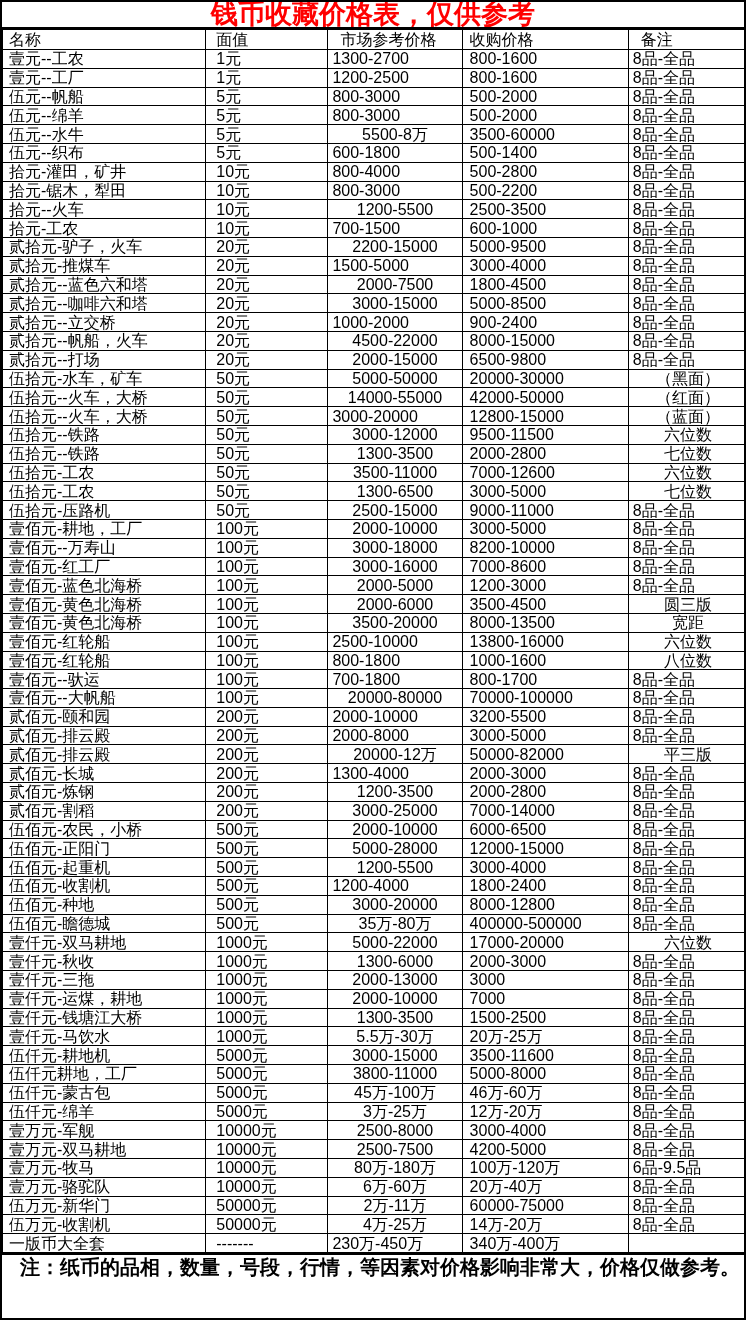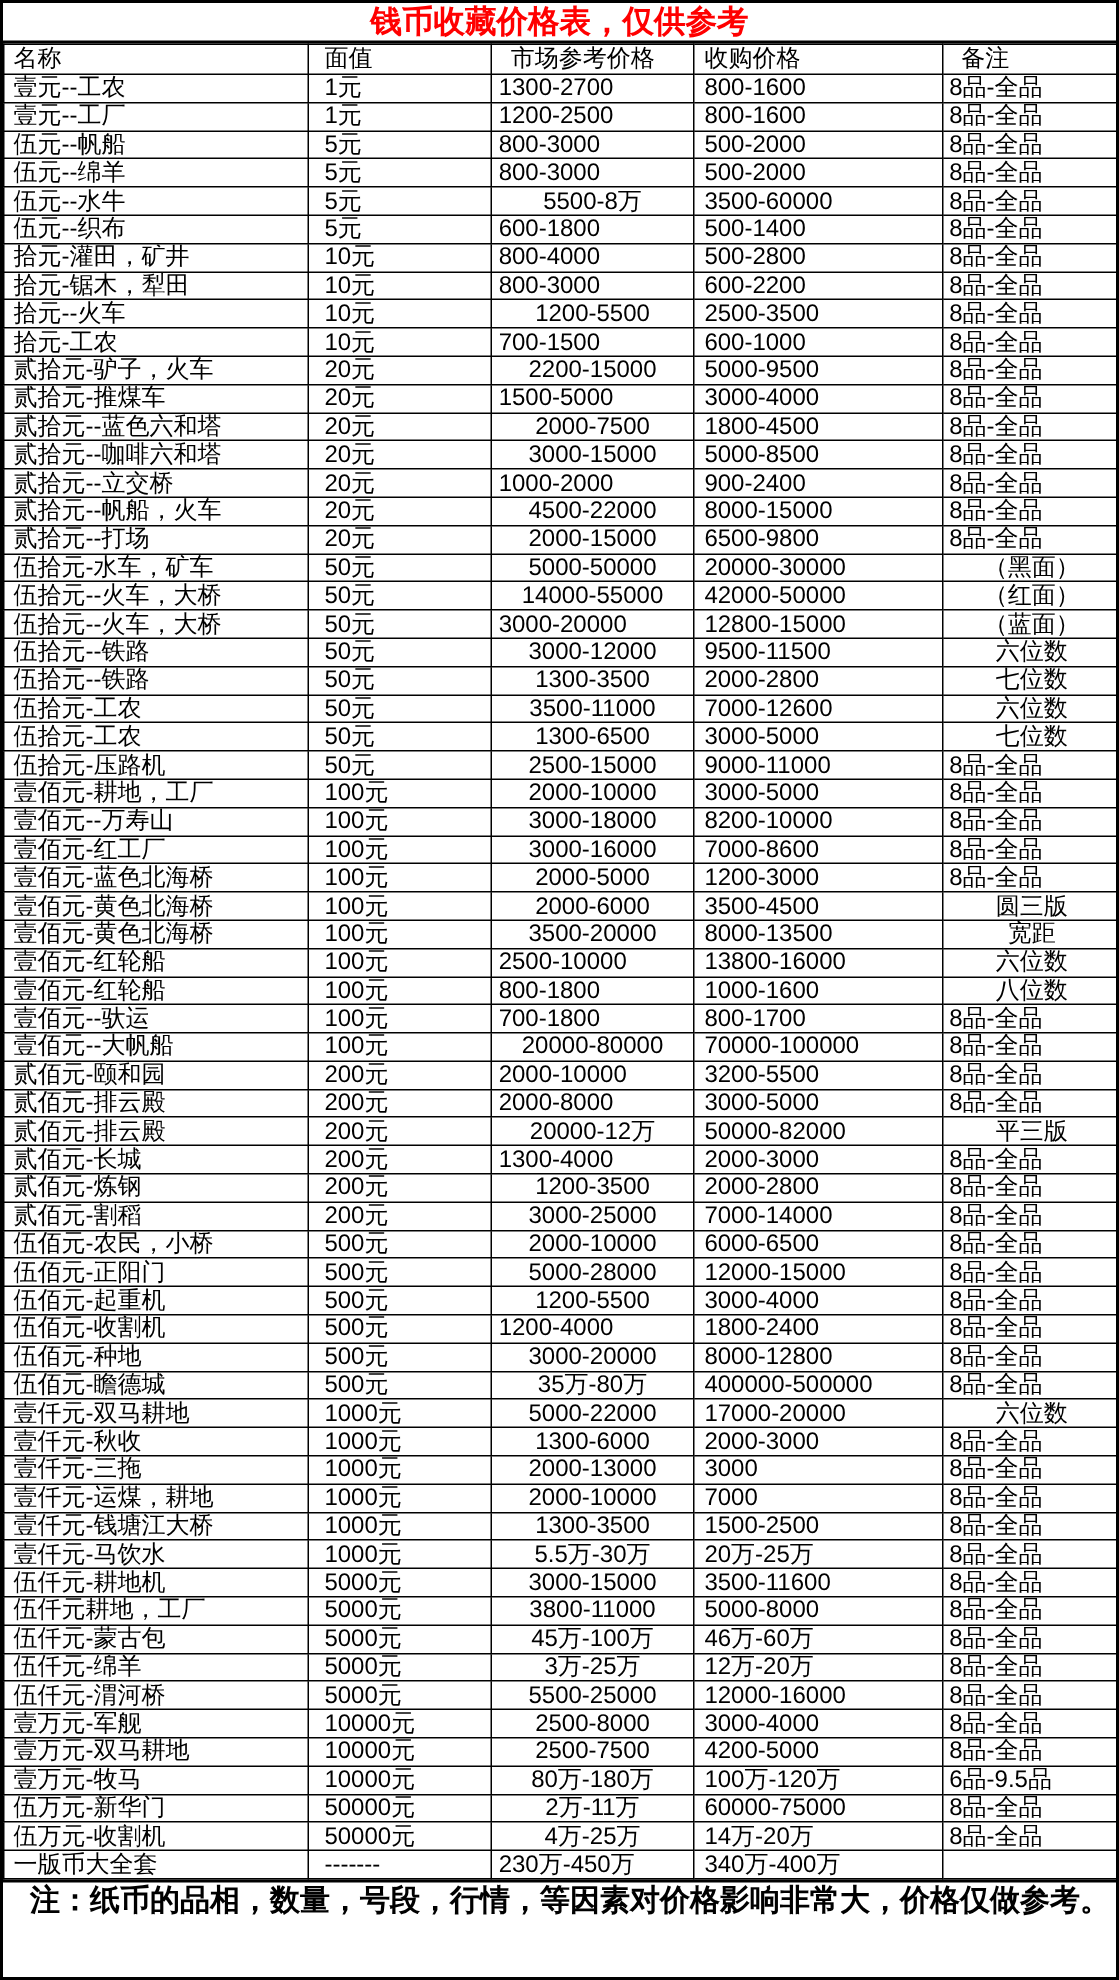--- a/index.html
+++ b/index.html
@@ -4,21 +4,21 @@
 <style>
   html,body{margin:0;padding:0;background:#fff;}
   .sheet{
     position:relative;width:746px;height:1320px;box-sizing:border-box;
     border:2px solid #000;background:#fff;color:#000;
     font-family:"Liberation Sans","DejaVu Sans",sans-serif;
     overflow:hidden;
   }
   .title{
     height:25px;line-height:25px;border-bottom:2px solid #000;
-    text-align:center;font-weight:bold;font-size:21px;color:#ff0000;
+    text-align:center;font-weight:bold;font-size:27px;color:#ff0000;
     white-space:nowrap;overflow:hidden;
   }
   table{width:746px;border-collapse:collapse;table-layout:fixed;}
   col.w-name{width:203px;}
   col.w-face{width:122px;}
   col.w-market{width:134px;}
   col.w-buy{width:166px;}
   col.w-remark{width:119px;}
   th,td{
     border:1px solid #000;box-sizing:border-box;
@@ -111,21 +111,21 @@
           <td class="c-name">拾元-灌田，矿井</td>
           <td class="c-face">10元</td>
           <td class="c-market">800-4000</td>
           <td class="c-buy">500-2800</td>
           <td class="c-remark">8品-全品</td>
         </tr>
         <tr>
           <td class="c-name">拾元-锯木，犁田</td>
           <td class="c-face">10元</td>
           <td class="c-market">800-3000</td>
-          <td class="c-buy">600-2200</td>
+          <td class="c-buy">500-2200</td>
           <td class="c-remark">8品-全品</td>
         </tr>
         <tr>
           <td class="c-name">拾元--火车</td>
           <td class="c-face">10元</td>
           <td class="c-market ctr">1200-5500</td>
           <td class="c-buy">2500-3500</td>
           <td class="c-remark">8品-全品</td>
         </tr>
         <tr>
@@ -458,46 +458,46 @@
           <td class="c-remark">8品-全品</td>
         </tr>
         <tr>
           <td class="c-name">伍仟元-绵羊</td>
           <td class="c-face">5000元</td>
           <td class="c-market ctr">3万-25万</td>
           <td class="c-buy">12万-20万</td>
           <td class="c-remark">8品-全品</td>
         </tr>
         <tr>
-          <td class="c-name">伍仟元-渭河桥</td>
-          <td class="c-face">5000元</td>
-          <td class="c-market ctr">5500-25000</td>
-          <td class="c-buy">12000-16000</td>
-          <td class="c-remark">8品-全品</td>
-        </tr>
-        <tr>
           <td class="c-name">壹万元-军舰</td>
           <td class="c-face">10000元</td>
           <td class="c-market ctr">2500-8000</td>
           <td class="c-buy">3000-4000</td>
           <td class="c-remark">8品-全品</td>
         </tr>
         <tr>
           <td class="c-name">壹万元-双马耕地</td>
           <td class="c-face">10000元</td>
           <td class="c-market ctr">2500-7500</td>
           <td class="c-buy">4200-5000</td>
           <td class="c-remark">8品-全品</td>
         </tr>
         <tr>
           <td class="c-name">壹万元-牧马</td>
           <td class="c-face">10000元</td>
           <td class="c-market ctr">80万-180万</td>
           <td class="c-buy">100万-120万</td>
           <td class="c-remark">6品-9.5品</td>
+        </tr>
+        <tr>
+          <td class="c-name">壹万元-骆驼队</td>
+          <td class="c-face">10000元</td>
+          <td class="c-market ctr">6万-60万</td>
+          <td class="c-buy">20万-40万</td>
+          <td class="c-remark">8品-全品</td>
         </tr>
         <tr>
           <td class="c-name">伍万元-新华门</td>
           <td class="c-face">50000元</td>
           <td class="c-market ctr">2万-11万</td>
           <td class="c-buy">60000-75000</td>
           <td class="c-remark">8品-全品</td>
         </tr>
         <tr>
           <td class="c-name">伍万元-收割机</td>

